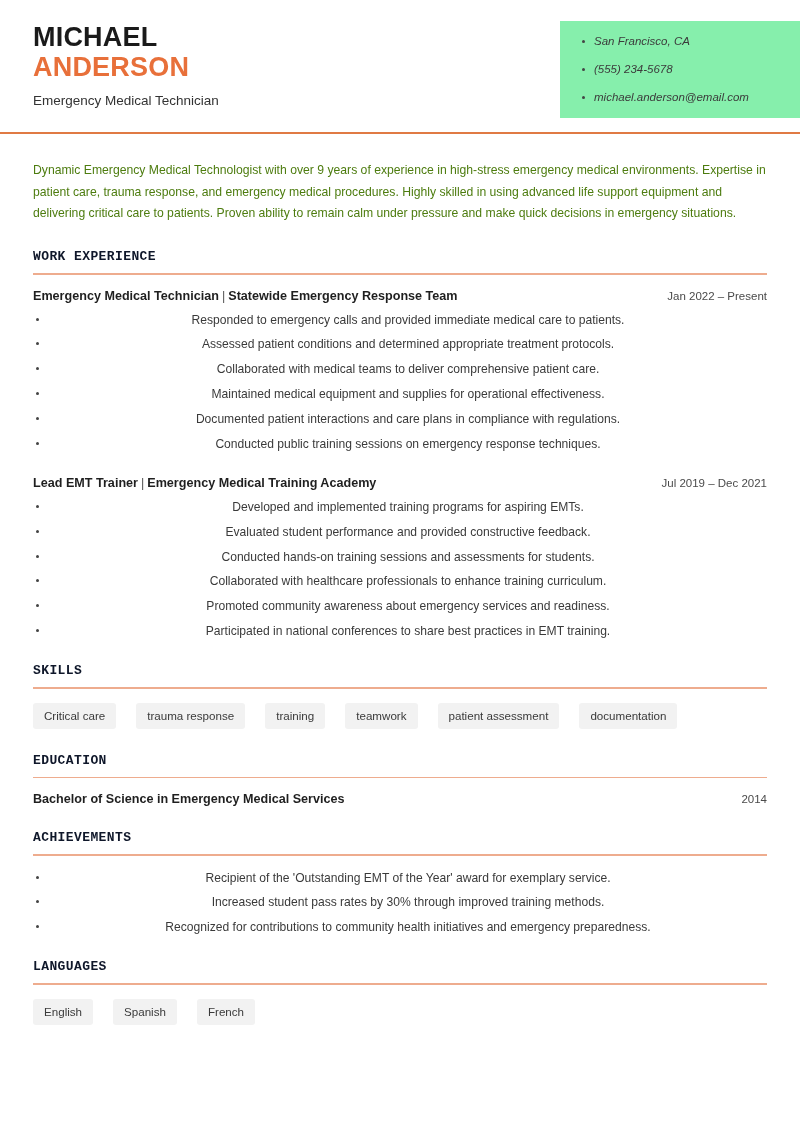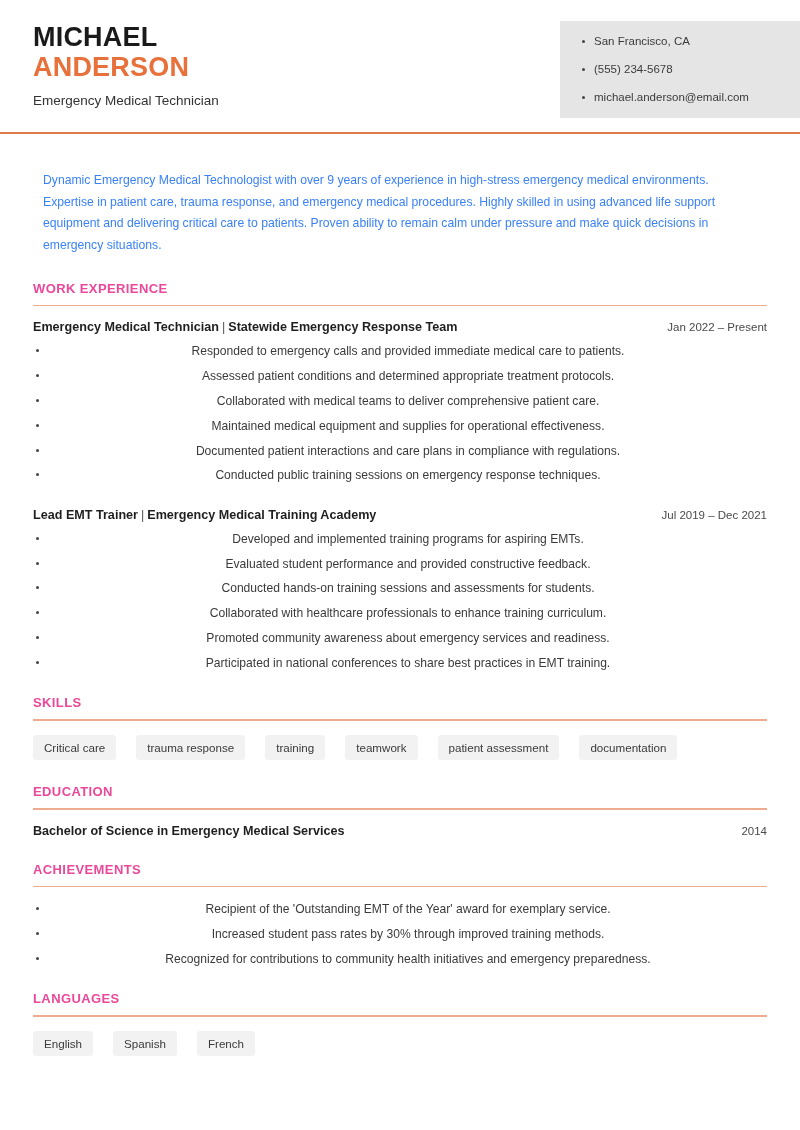--- a/index.html
+++ b/index.html
@@ -50,26 +50,27 @@
     color: #e8703a;
   }
   .job-title {
     margin-top: 11px;
     font-size: 13.5px;
     color: #333333;
     font-weight: normal;
   }
 
   .contact-panel {
-    background: #e5e5e5;
+    background: #86efac;
     margin-top: 21px;
     padding: 14px 0 14px 22px;
     width: 240px;
     box-sizing: border-box;
     min-height: 92px;
+    font-style: italic;
   }
   .contact-list {
     list-style: none;
     margin: 0;
     padding: 0;
   }
   .contact-list li {
     position: relative;
     font-size: 11.5px;
     color: #3b3b3b;
@@ -99,36 +100,37 @@
     height: 2px;
     background: #e07a44;
   }
 
   
   .content {
     padding: 0 33px;
   }
 
   .summary {
-    margin: 10px;
+    margin: 0;
     padding-top: 26px;
     font-size: 12.2px;
     line-height: 1.78;
-    color: #3b82f6;
+    color: #4d7c0f;
   }
 
   .section {
     margin-top: 24px;
   }
   .section-title {
     font-size: 13px;
     font-weight: bold;
-    color: #ec4899;
+    color: #0f172a;
     letter-spacing: 0.4px;
     margin: 0 0 9px 0;
+    font-family: Liberation Mono, monospace;
   }
   .section-rule {
     height: 1.5px;
     background: #eeac8e;
     margin-bottom: 14px;
   }
 
   .entry {
   }
   .entry:last-child {

